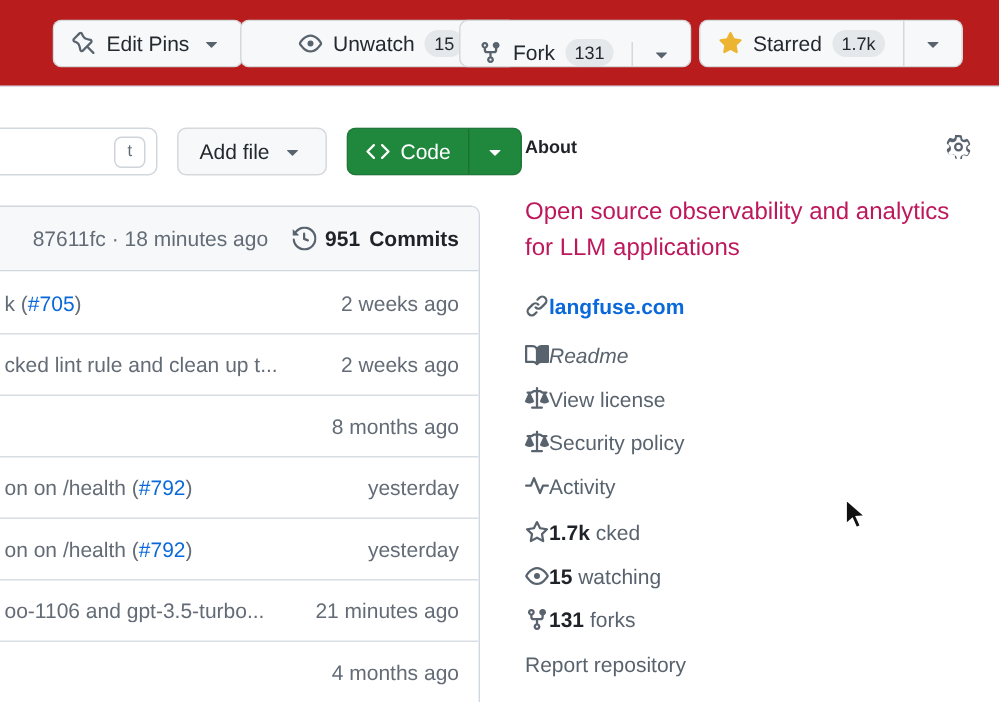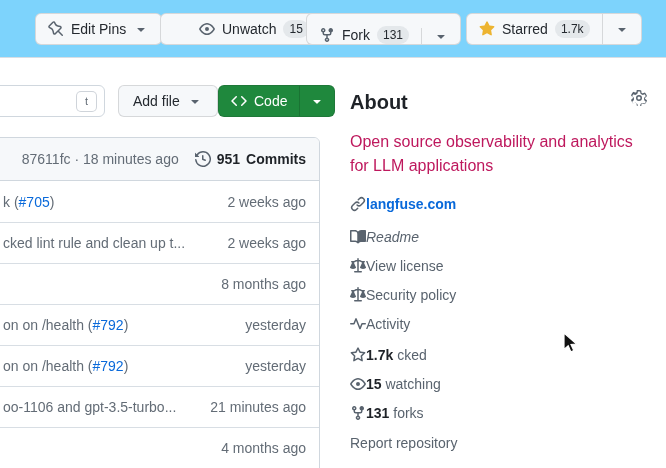--- a/index.html
+++ b/index.html
@@ -2,21 +2,21 @@
 <html><head>
 <meta charset="utf-8">
 <style>
   * { margin: 0; padding: 0; box-sizing: border-box; }
   html,body { width: 666px; height: 468px; overflow: hidden; background: #ffffff;
     font-family: "Liberation Sans", sans-serif; color: #1f2328; }
   .stage { position: relative; width: 666px; height: 468px; }
 
   
   .topbar { position: absolute; left:0; top:0; width:666px; height:58px;
-    background:#7dd3fc; border-bottom:1px solid #d8dee4; }
+    background:#b91c1c; border-bottom:1px solid #d8dee4; }
   .btn { position:absolute; top:13px; height:32px; display:inline-flex; align-items:center;
     gap:7px; padding:0 12px; background:#f6f8fa; border:1px solid rgba(31,35,40,0.15);
     border-radius:6px; font-size:14px; font-weight:500; color:#24292f; cursor:pointer; }
   .btn svg { flex:none; }
   .btn-group { position:absolute; top:13px; height:32px; display:inline-flex; align-items:stretch;
     background:#f6f8fa; border:1px solid rgba(31,35,40,0.15); border-radius:6px; overflow:hidden; }
   .btn-seg { display:inline-flex; align-items:center; gap:7px; padding:0 12px;
     font-size:14px; font-weight:500; color:#24292f; cursor:pointer; }
   .btn-seg.caret-seg { border-left:1px solid rgba(31,35,40,0.15); padding:0 11px; }
   .counter { display:inline-flex; align-items:center; height:18px; padding:0 6px;
@@ -26,21 +26,21 @@
   
   .goto-input { position:absolute; left:-12px; top:85px; width:117px; height:32px;
     background:#fff; border:1px solid #d0d7de; border-radius:6px; display:flex;
     align-items:center; justify-content:flex-end; padding-right:7px; }
   .kbd { display:inline-flex; align-items:center; justify-content:center; width:21px; height:21px;
     border:1px solid rgba(175,184,193,0.6); border-radius:5px; font-size:11px; color:#636c76; background:#fff; }
   .addfile-btn { position:absolute; left:118px; top:85px; height:32px; display:inline-flex;
     align-items:center; gap:7px; padding:0 14px; background:#f6f8fa;
     border:1px solid rgba(31,35,40,0.15); border-radius:6px; font-size:14px; font-weight:500;
     color:#24292f; cursor:pointer; }
-  .code-btn { position:absolute; left:218px; top:85px; height:32px; display:inline-flex;
+  .code-btn { position:absolute; left:231px; top:85px; height:32px; display:inline-flex;
     align-items:stretch; background:#1f883d; border:1px solid rgba(31,35,40,0.15);
     border-radius:6px; color:#fff; overflow:hidden; cursor:pointer; }
   .code-main { display:inline-flex; align-items:center; gap:7px; padding:0 12px;
     font-size:14px; font-weight:500; }
   .code-caret { display:inline-flex; align-items:center; padding:0 9px;
     border-left:1px solid rgba(0,0,0,0.15); }
 
   
   .filebox { position:absolute; left:-30px; top:137px; width:350px; height:340px;
     border:1px solid #d0d7de; border-radius:6px; background:#fff; overflow:hidden; }
@@ -52,21 +52,21 @@
   .commits-link svg { color:#59636e; }
   .file-row { height:41px; display:flex; align-items:center; border-top:1px solid #d8dee4;
     padding:0 13px 0 32px; font-size:14px; color:#636c76; background:#fff; }
   .file-row:first-of-type { border-top:none; }
   .row-msg { flex:1 1 auto; white-space:nowrap; overflow:hidden; }
   .msg-link { color:#0969da; cursor:pointer; }
   .row-date { flex:none; margin-left:12px; color:#636c76; }
 
   
   .sidebar { position:absolute; left:350px; top:58px; width:316px; height:410px; background:#fff; }
-  .about-title { position:absolute; left:0; top:33px; font-size:20px; font-weight:600; color:#1f2328; }
+  .about-title { position:absolute; left:0; top:33px; font-size:12px; font-weight:600; color:#1f2328; }
   .gear-btn { position:absolute; left:278px; top:29px; width:22px; height:22px; color:#59636e;
     display:flex; align-items:center; justify-content:center; cursor:pointer; }
   .about-desc { position:absolute; left:0; top:72px; width:296px; font-size:16px;
     line-height:24px; color:#be185d; }
   .side-row { position:absolute; left:0; display:flex; align-items:center; 
     font-size:14px; color:#59636e; }
   .side-row svg { flex:none; color:#59636e; }
   .website-row { font-weight:600; color:#0969da; cursor:pointer; }
   .website-row svg { color:#59636e; }
   .side-link { cursor:pointer; }

